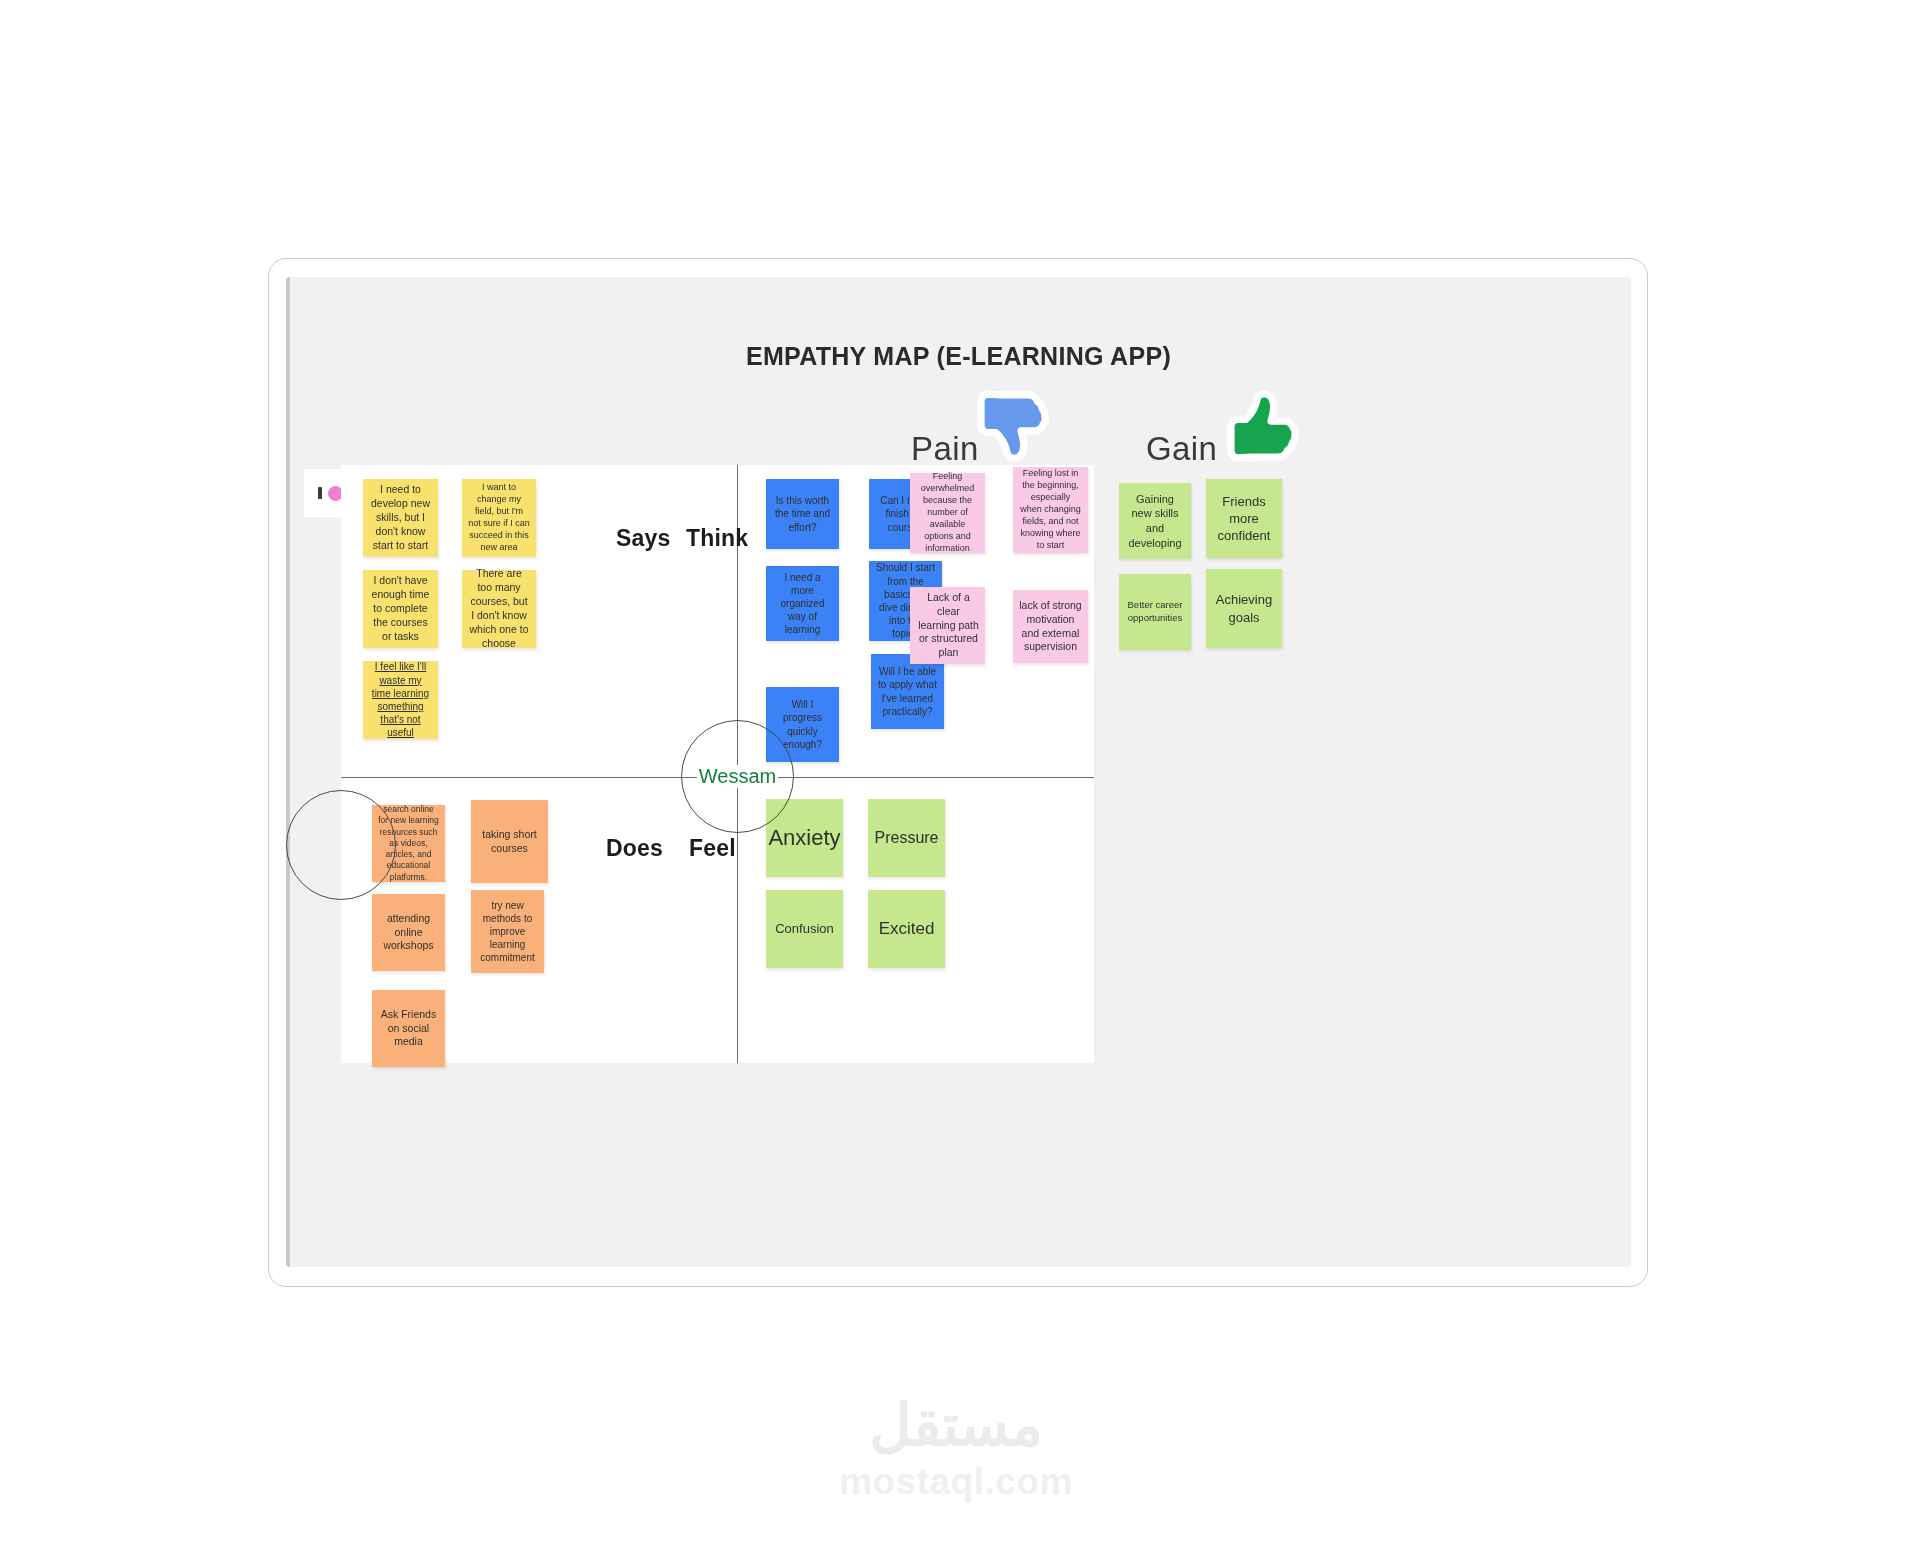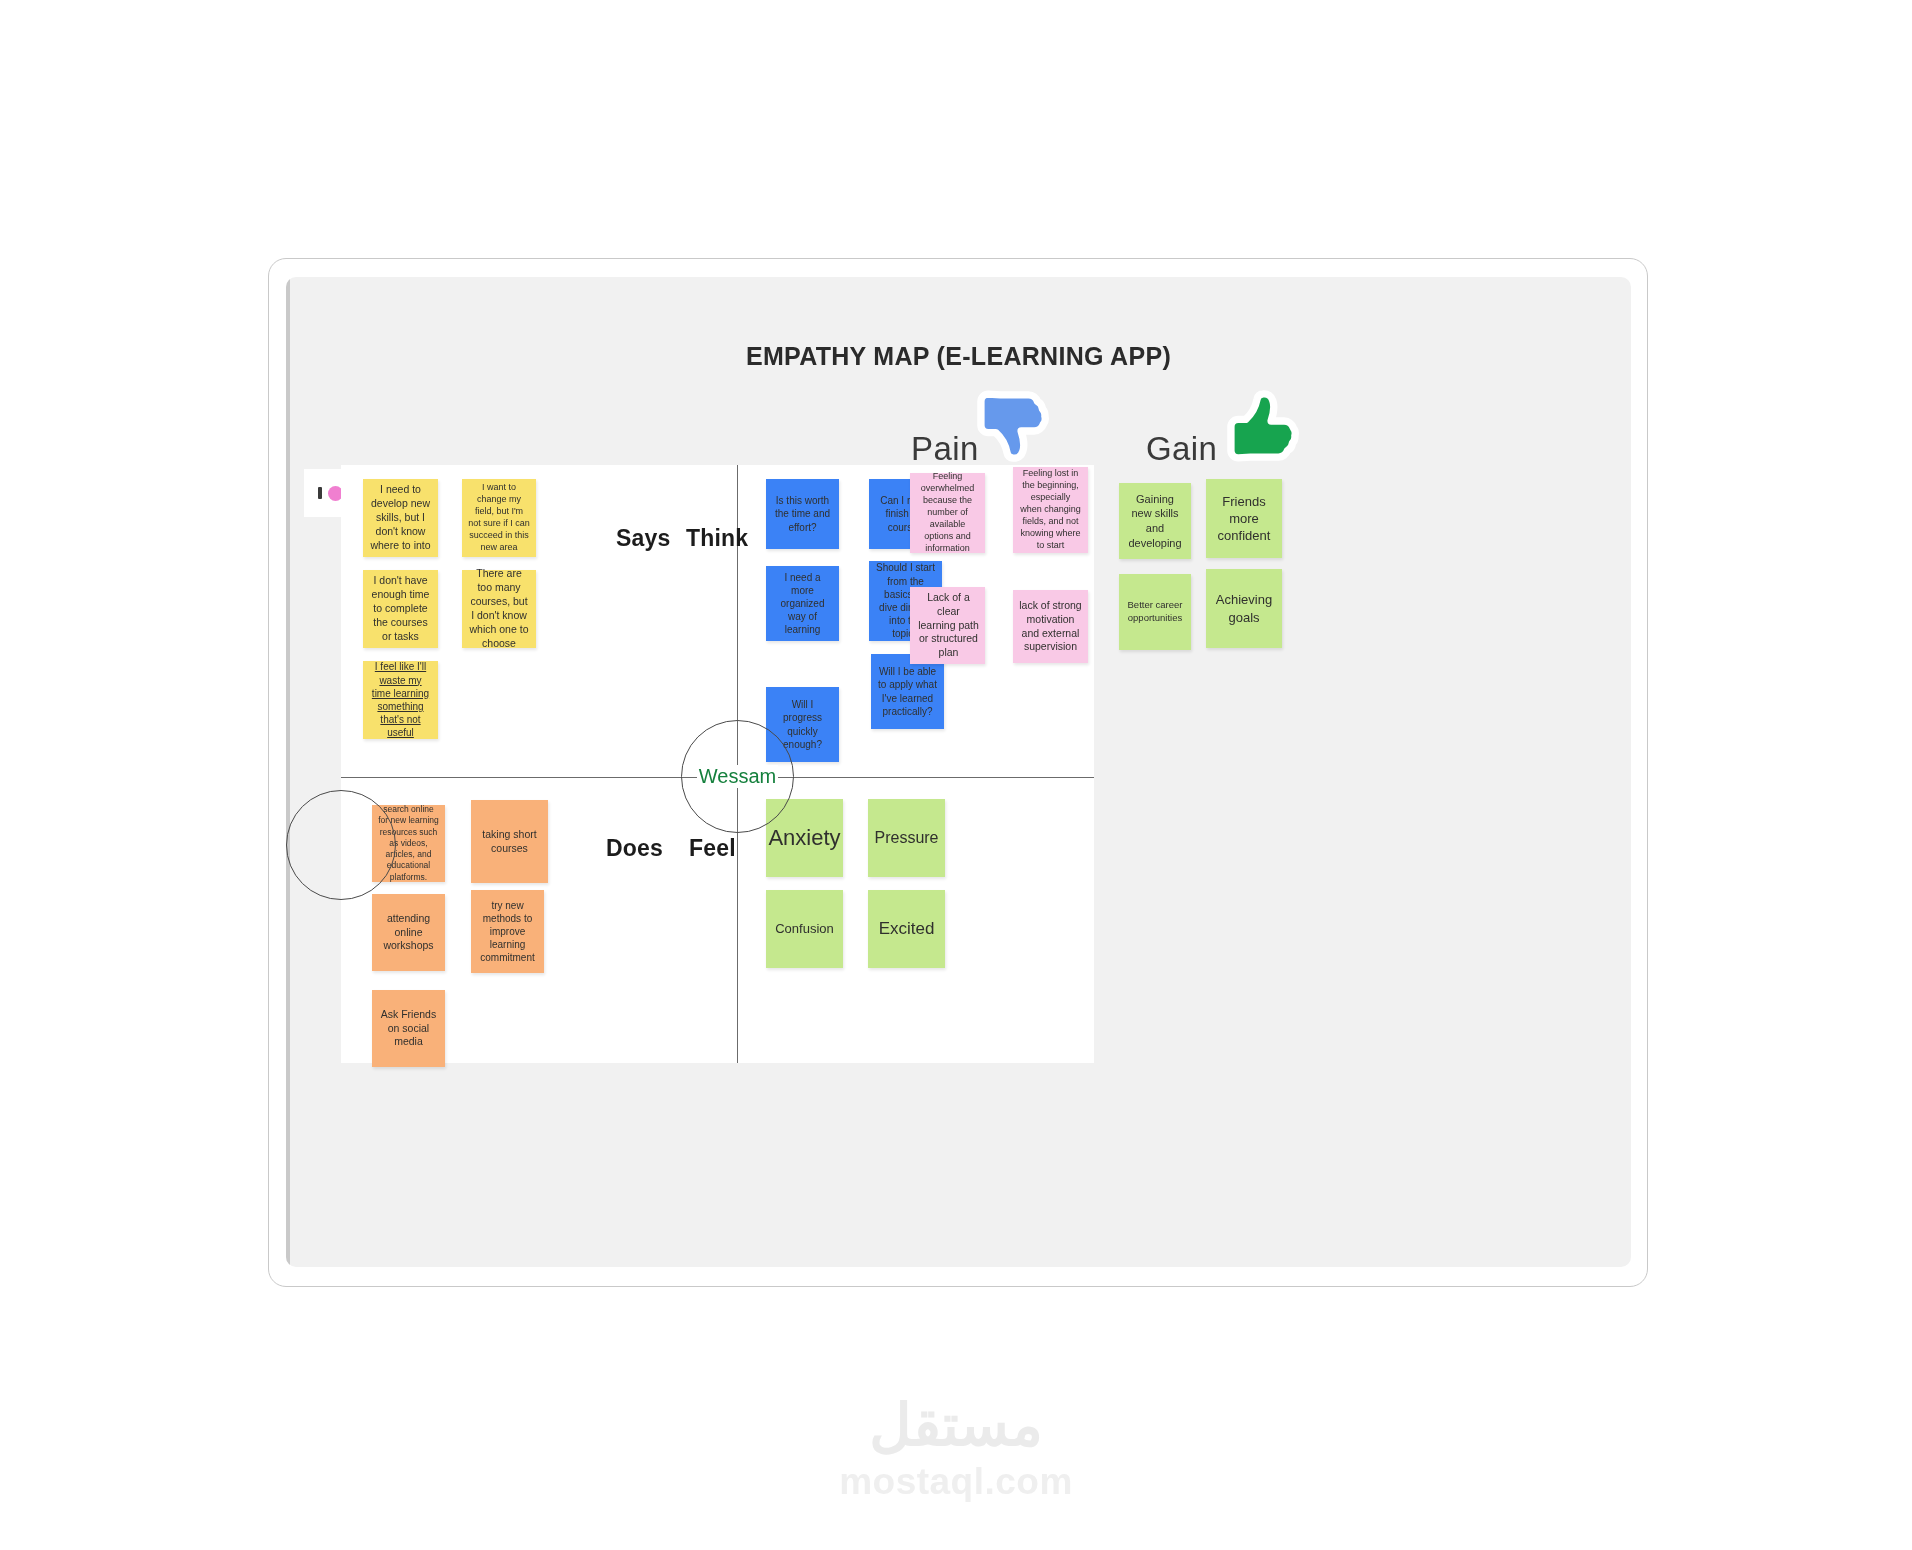--- a/index.html
+++ b/index.html
@@ -31,21 +31,21 @@
     border-radius: 18px;
   }
 
   .canvas {
     position: absolute;
     left: 286px;
     top: 277px;
     width: 1345px;
     height: 990px;
     background: #f1f1f1;
-    border-radius: 10px;
+    border-radius: 4px;
     overflow: hidden;
   }
 
   
   .board-title {
     position: absolute;
     left: 0;
     top: 65px;
     width: 100%;
     text-align: center;
@@ -262,21 +262,21 @@
 
       <div class="center-circle">
         <span>Wessam</span>
       </div>
 
       <div class="quad-label lbl-says">Says</div>
       <div class="quad-label lbl-think">Think</div>
       <div class="quad-label lbl-does">Does</div>
       <div class="quad-label lbl-feel">Feel</div>
 
-      <div class="note yellow" style="left:22px;  top:14px;  width:75px; height:78px; font-size:10.5px;">I need to develop new skills, but I don't know where to into</div>
+      <div class="note yellow" style="left:22px;  top:14px;  width:75px; height:78px; font-size:10.5px;">I need to develop new skills, but I don't know start to start</div>
       <div class="note yellow" style="left:121px; top:14px; width:74px; height:78px; font-size:9px;">I want to change my field, but I'm not sure if I can succeed in this new area</div>
       <div class="note yellow" style="left:22px;  top:105px; width:75px; height:78px; font-size:10.5px;">I don't have enough time to complete the courses or tasks</div>
       <div class="note yellow" style="left:121px; top:105px; width:74px; height:78px; font-size:10.5px;">There are too many courses, but I don't know which one to choose</div>
       <div class="note yellow" style="left:22px;  top:196px; width:75px; height:78px; font-size:10px;text-decoration:underline;">I feel like I'll waste my time learning something that's not useful</div>
 
       <div class="note blue" style="left:425px; top:14px;  width:73px; height:70px; font-size:10px;">Is this worth the time and effort?</div>
       <div class="note blue" style="left:528px; top:14px;  width:73px; height:70px; font-size:10px;">Can I really finish the course?</div>
       <div class="note blue" style="left:425px; top:101px; width:73px; height:75px; font-size:10px;">I need a more organized way of learning</div>
       <div class="note blue" style="left:528px; top:96px;  width:73px; height:80px; font-size:10px;">Should I start from the basics, or dive directly into the topic?</div>
       <div class="note blue" style="left:425px; top:189px; width:73px; height:75px; font-size:10px;margin-top:33px;">Will I progress quickly enough?</div>

